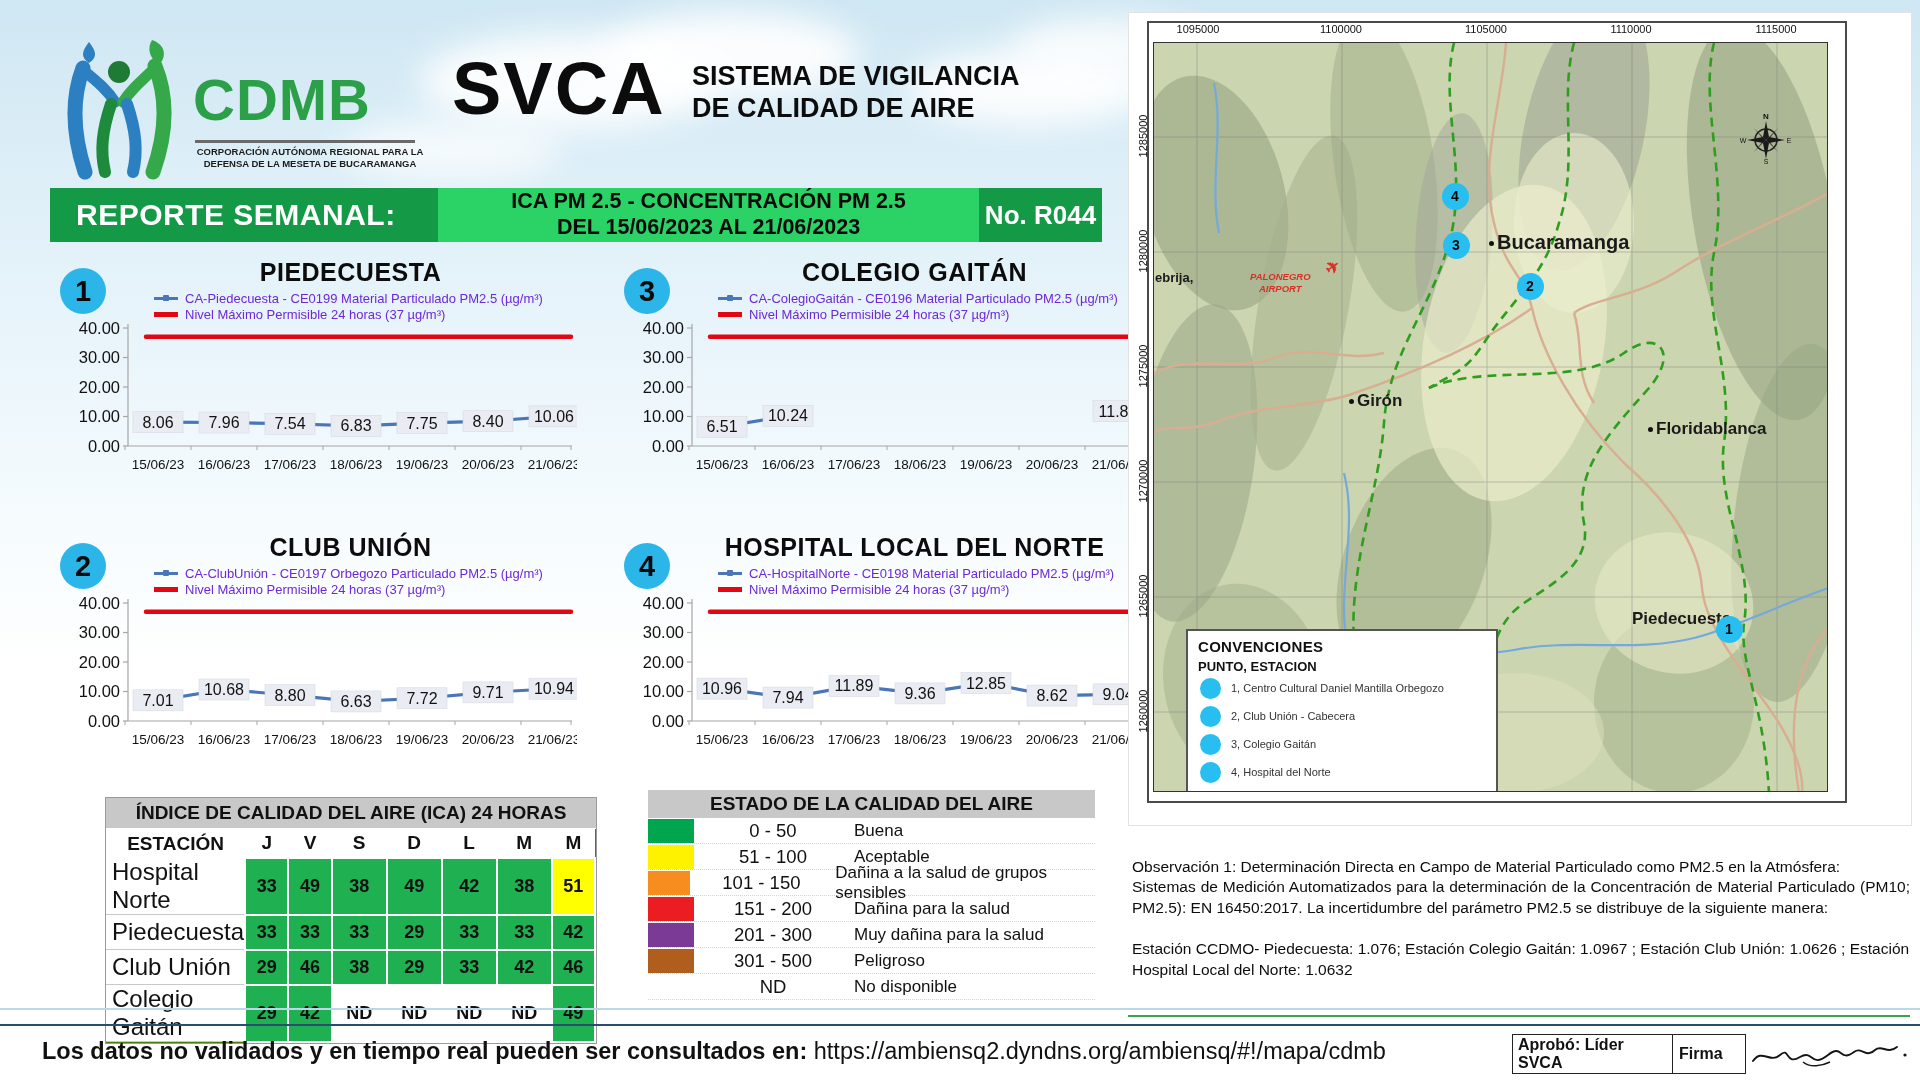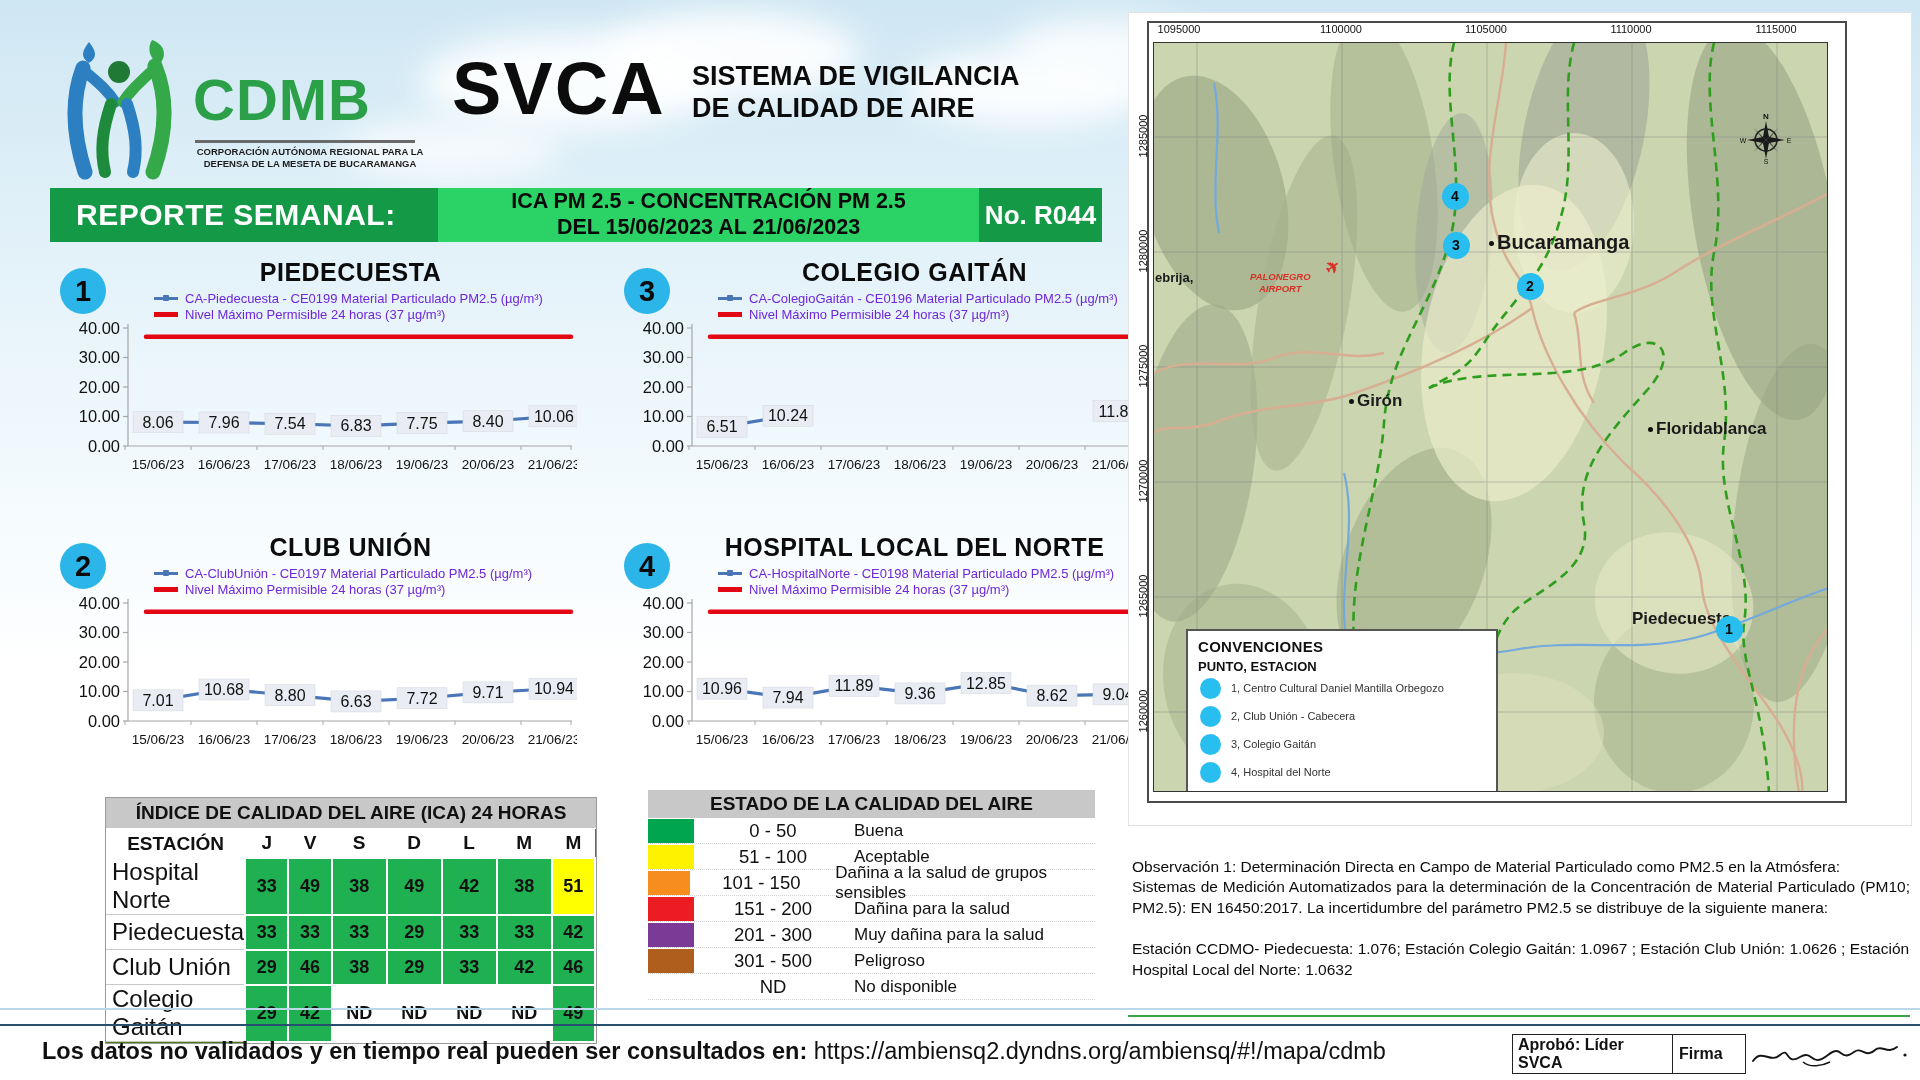--- a/index.html
+++ b/index.html
@@ -268,21 +268,21 @@
           <text x="426" y="149" text-anchor="middle" font-size="13.5" fill="#111">20/06/23</text>
           <text x="492" y="149" text-anchor="middle" font-size="13.5" fill="#111">21/06/23</text>
         </svg></div>
 </div>
 <div class="chart-panel" id="cpC">
   <div class="badge">2</div>
   <div class="chart-title">CLUB UNIÓN</div>
   <div class="legend">
     <div class="legend-row">
           <span class="dash blue"></span>
-          <span>CA-ClubUnión - CE0197 Material Particulado PM2.5 (µg/m³)</span>
+          <span>CA-ClubUnión - CE0197 Orbegozo Particulado PM2.5 (µg/m³)</span>
         </div>
     <div class="legend-row">
           <span class="dash red"></span>
           <span>Nivel Máximo Permisible 24 horas (37 µg/m³)</span>
         </div>
   </div>
   <div class="plot"><svg viewBox="0 0 515 156" width="515" height="156">
           <line x1="66" y1="4" x2="66" y2="126" stroke="#A6A6A6" stroke-width="1.2"></line>
           <line x1="66" y1="126" x2="510" y2="126" stroke="#A6A6A6" stroke-width="1.2"></line>
           <line x1="61" y1="8" x2="66" y2="8" stroke="#A6A6A6" stroke-width="1.2"></line>
@@ -596,21 +596,21 @@
   <div class="city lg" style="left: 335px; top: 188px;"><span class="dot"></span>Bucaramanga</div>
         <div class="city md" style="left: 195px; top: 347.95px;"><span class="dot"></span>Girón</div>
         <div class="city md" style="left: 494px; top: 375.95px;"><span class="dot"></span>Floridablanca</div>
         <div class="city md" style="left: 478px; top: 565.95px;">Piedecuesta</div>
         <div class="city sm" style="left: 1px; top: 226.55px;">ebrija,</div>
         <div class="mk" style="left: 575px; top: 586px;">1</div>
         <div class="mk" style="left: 376px; top: 243px;">2</div>
         <div class="mk" style="left: 302px; top: 202px;">3</div>
         <div class="mk" style="left: 301px; top: 153px;">4</div>
       </div>
-<div class="coord-top" style="left: 50px;">1095000</div>
+<div class="coord-top" style="left: 69px;">1095000</div>
       <div class="coord-top" style="left: 212px;">1100000</div>
       <div class="coord-top" style="left: 357px;">1105000</div>
       <div class="coord-top" style="left: 502px;">1110000</div>
       <div class="coord-top" style="left: 647px;">1115000</div>
       <div class="coord-left" style="top: 123px; left: -26px;">1285000</div>
       <div class="coord-left" style="top: 238px; left: -26px;">1280000</div>
       <div class="coord-left" style="top: 353px; left: -26px;">1275000</div>
       <div class="coord-left" style="top: 468px; left: -26px;">1270000</div>
       <div class="coord-left" style="top: 583px; left: -26px;">1265000</div>
       <div class="coord-left" style="top: 698px; left: -26px;">1260000</div>

